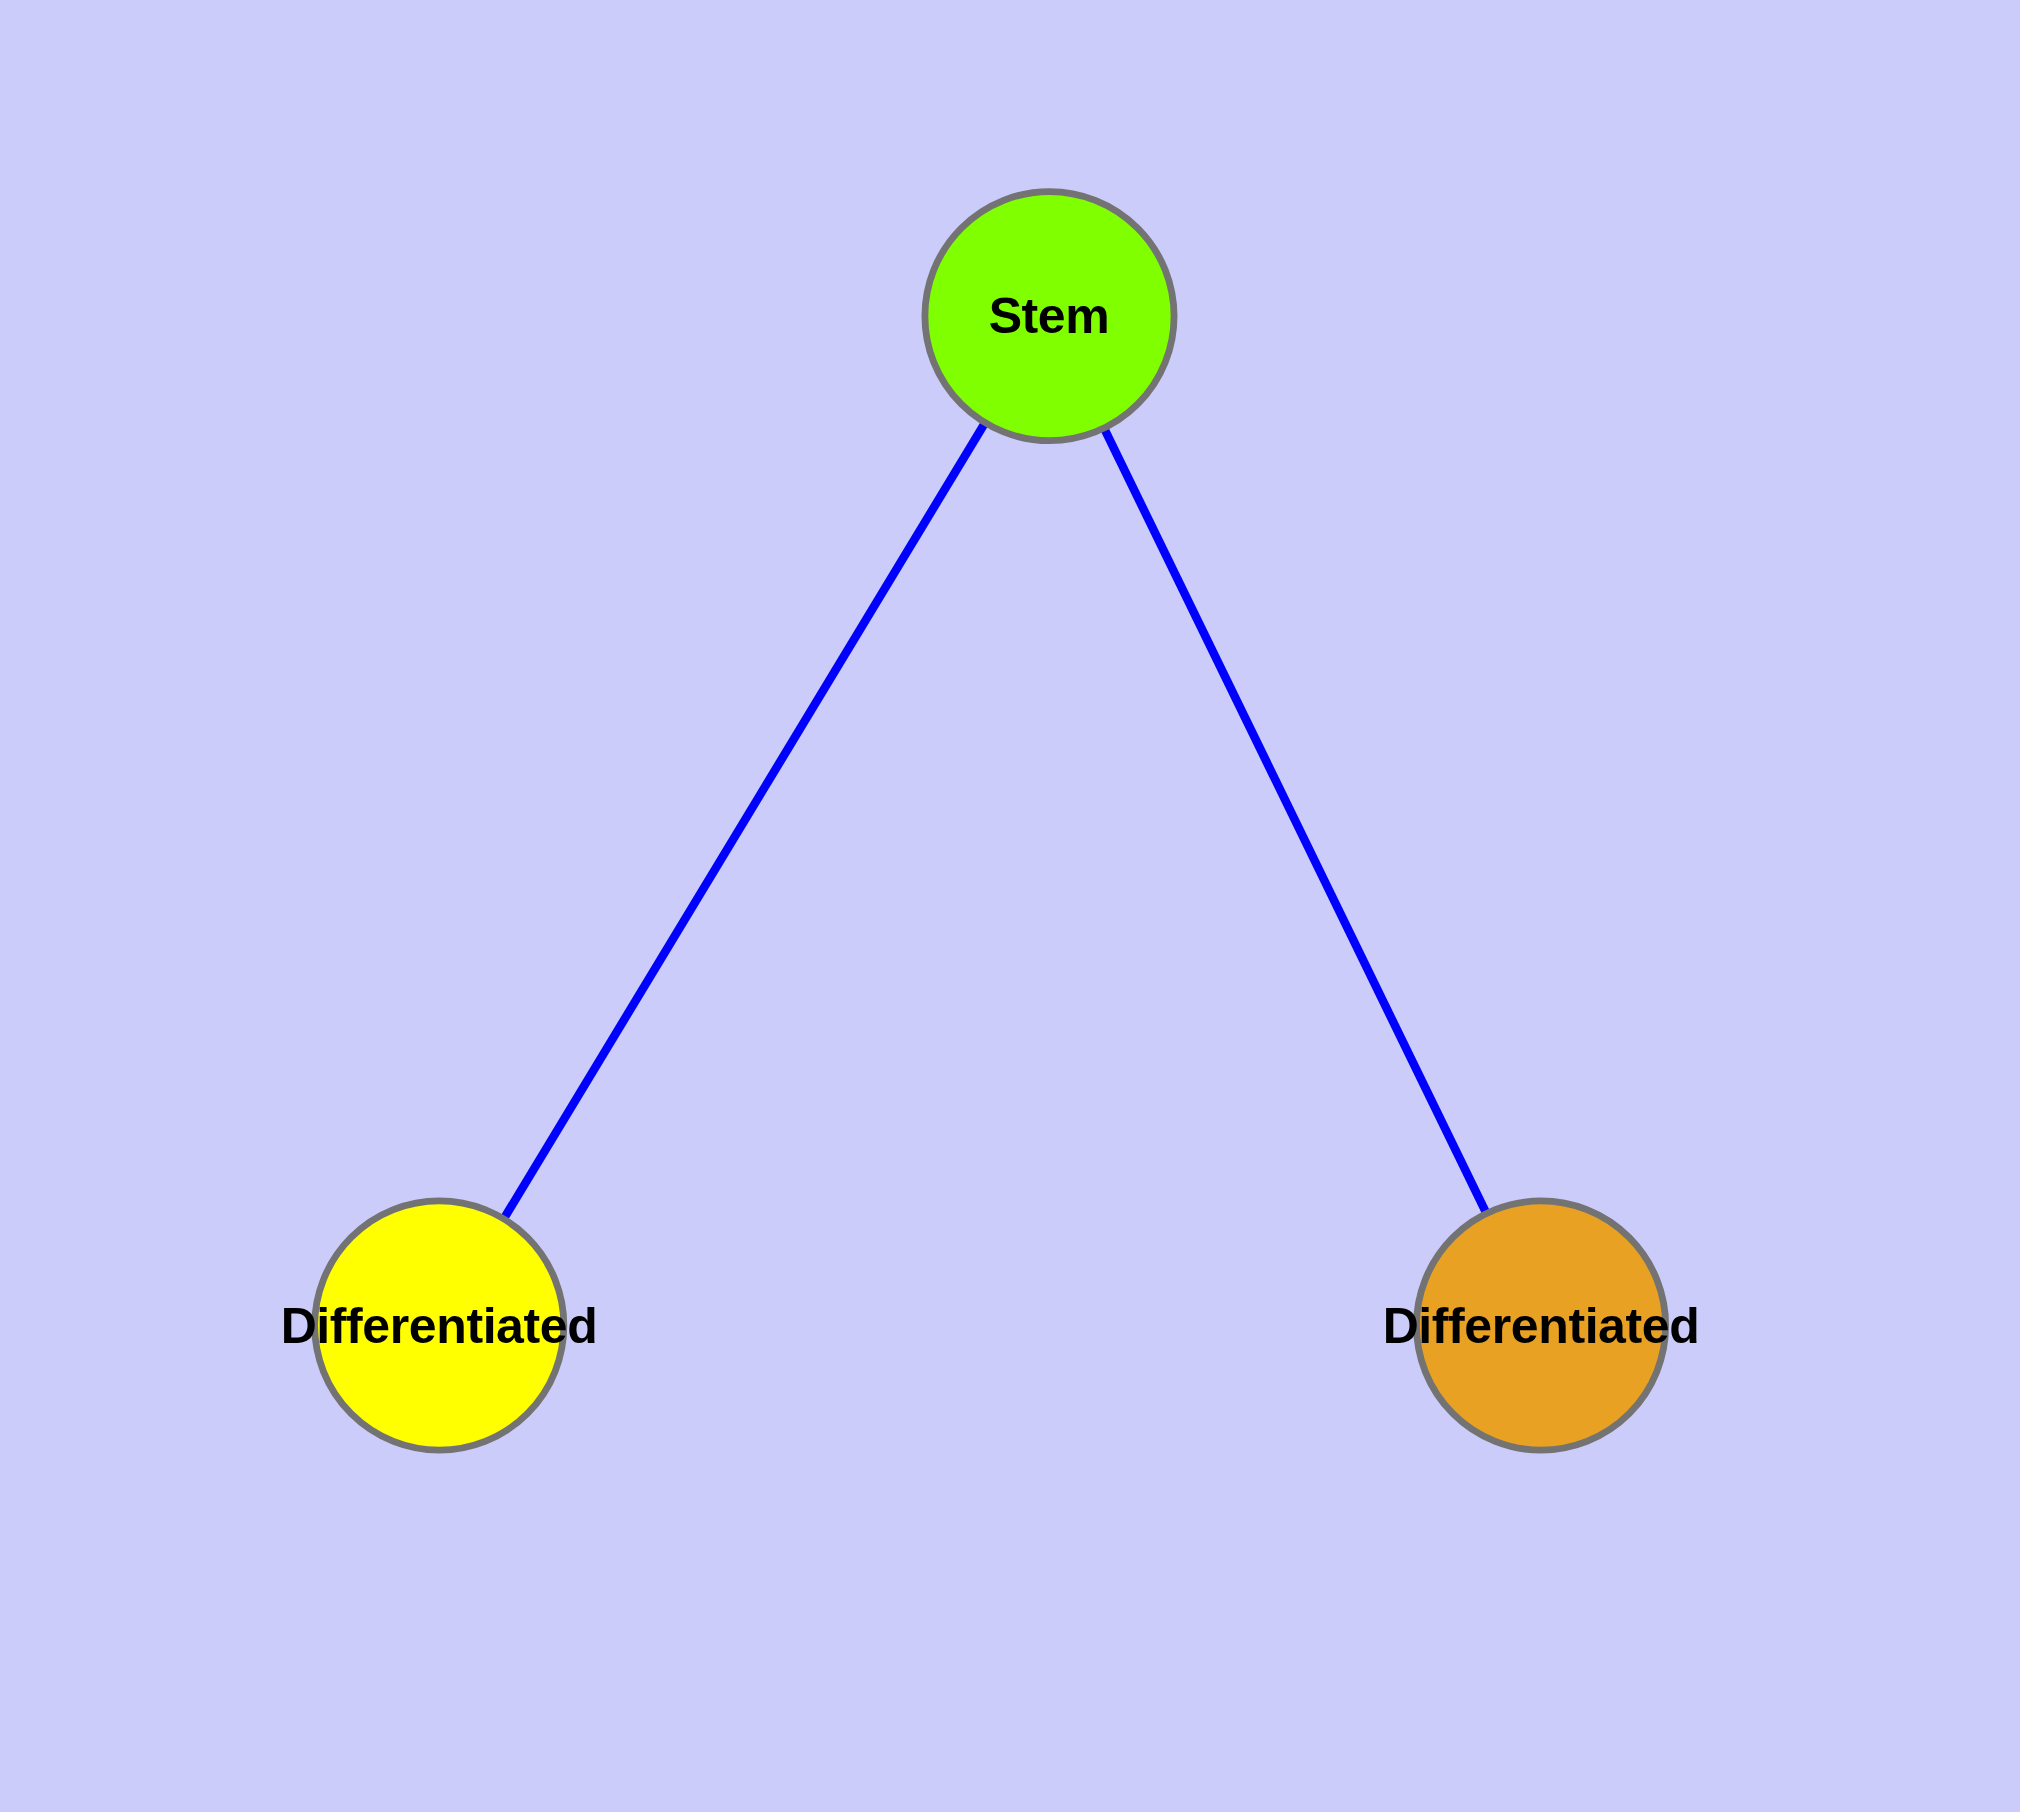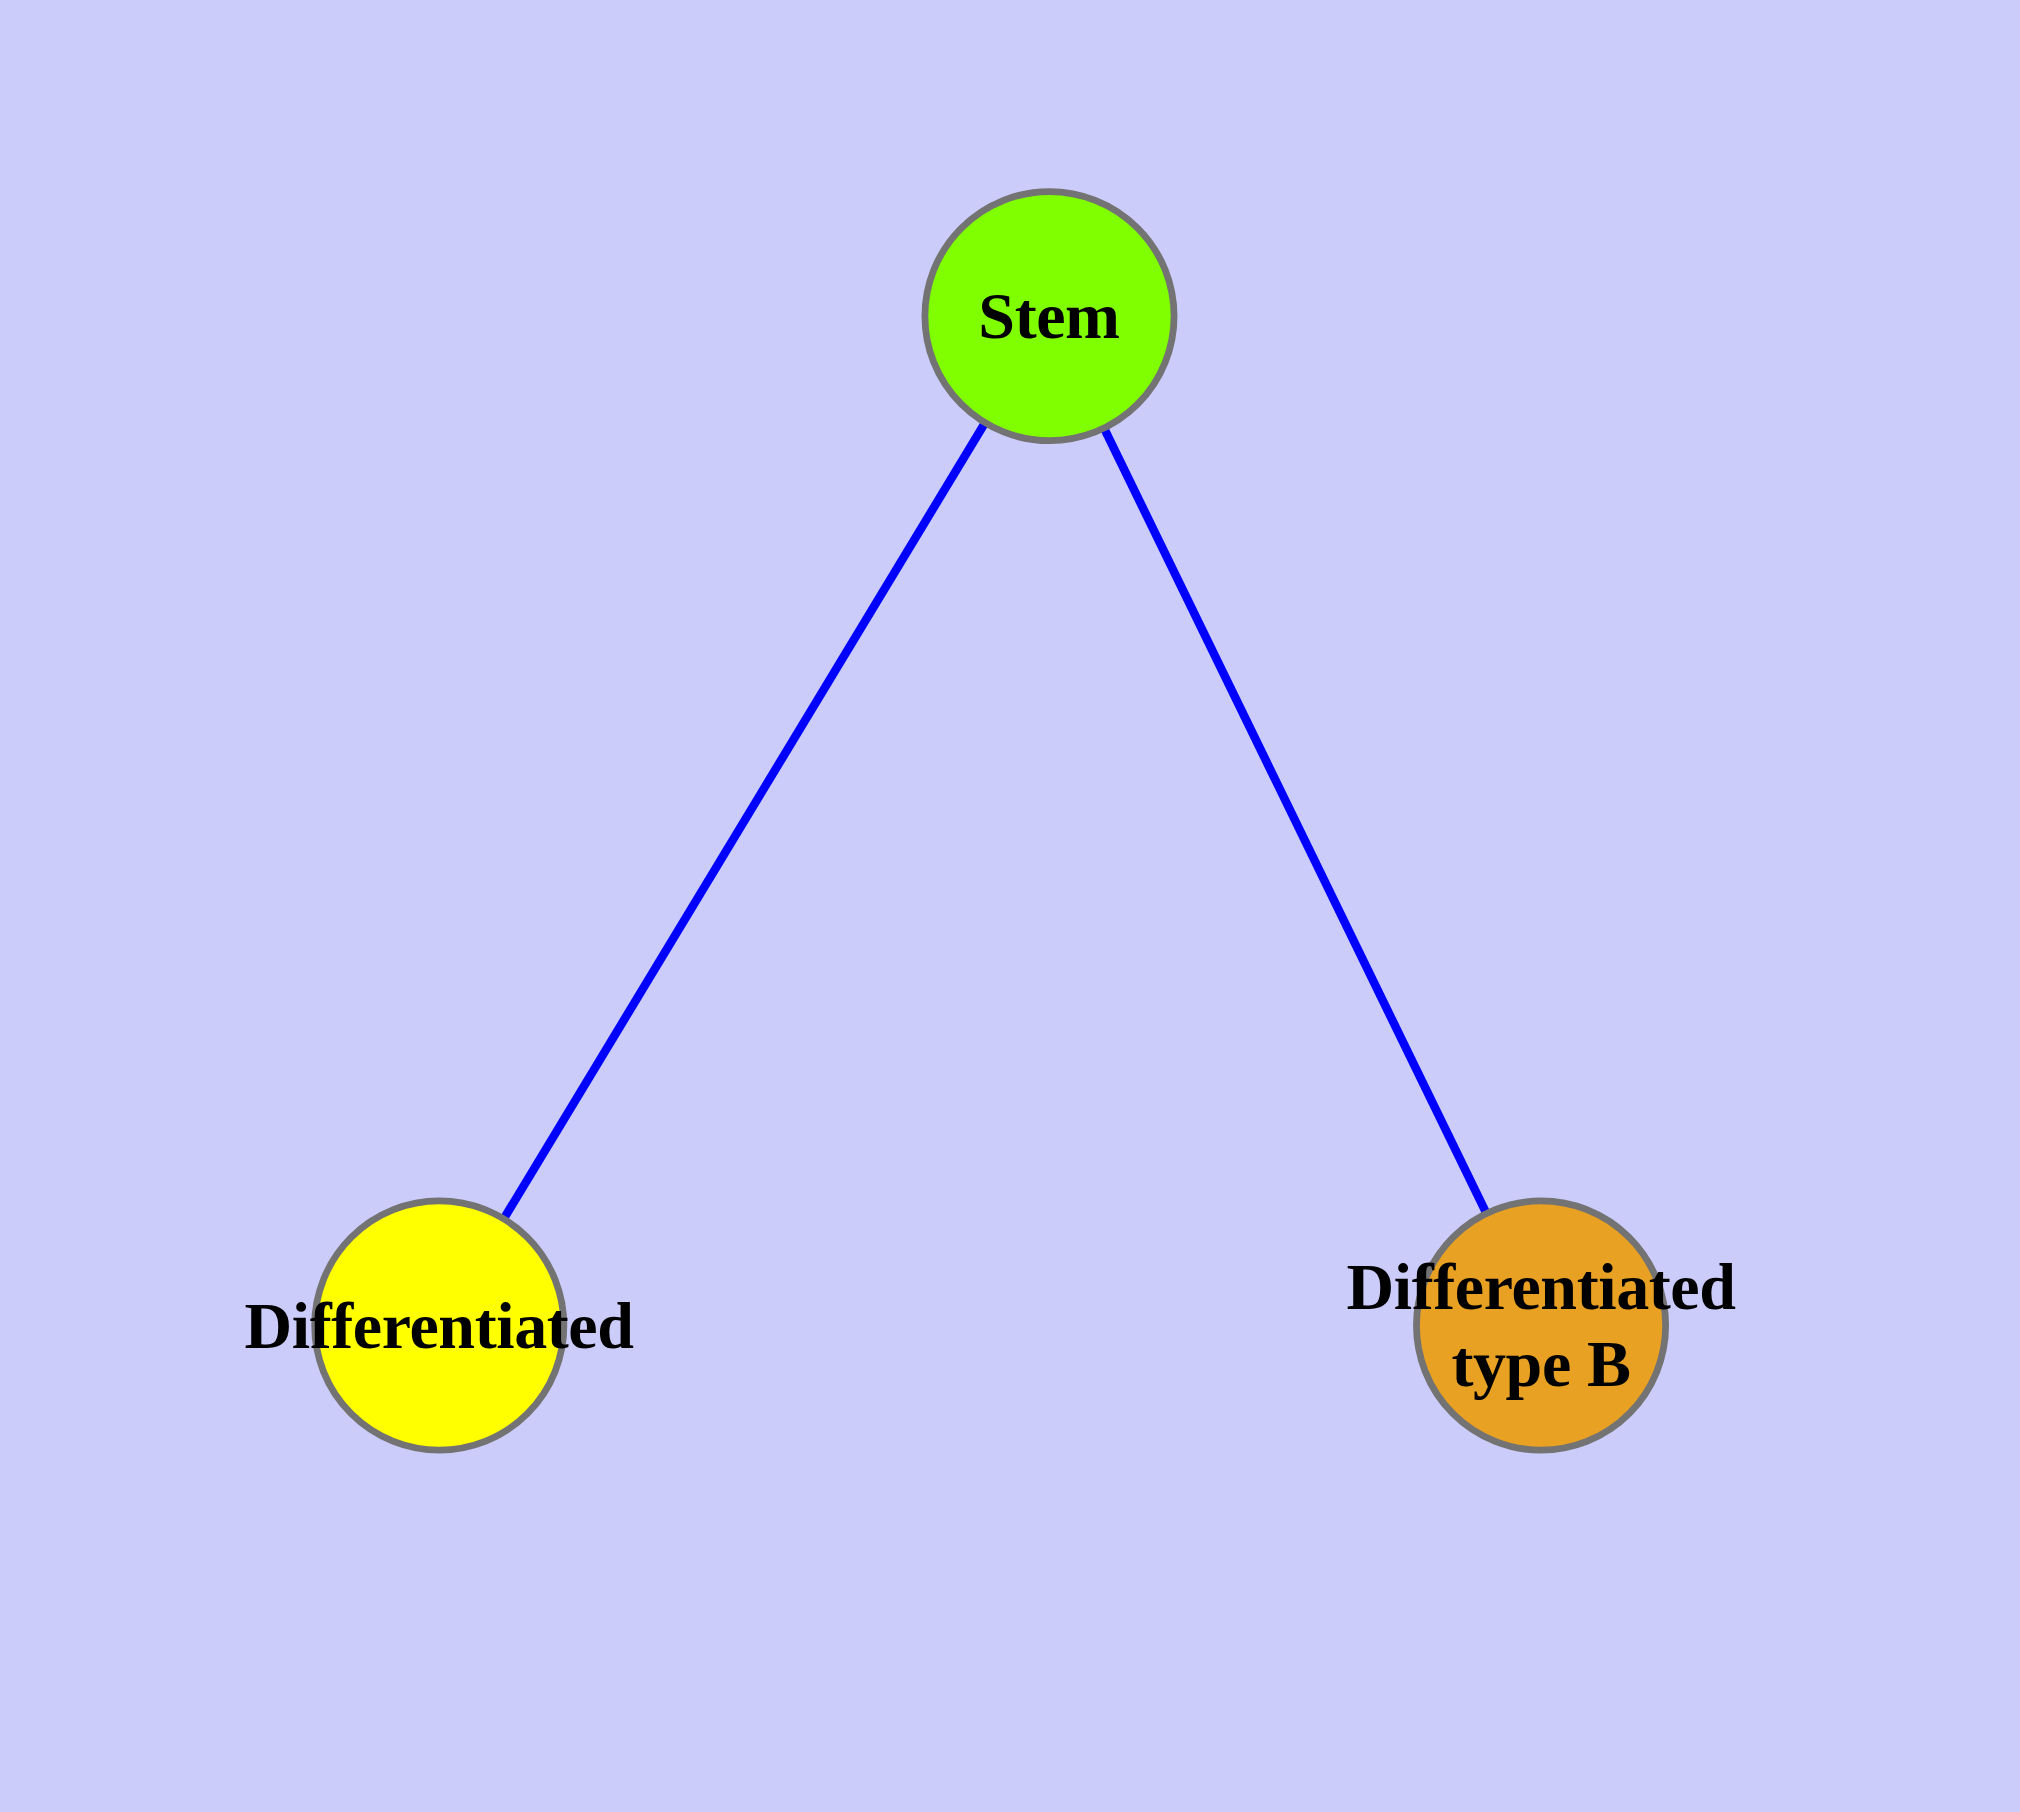--- a/index.html
+++ b/index.html
@@ -22,23 +22,23 @@
     position: absolute;
     top: 0;
     left: 0;
     width: 2021px;
     height: 1812px;
     display: block;
   }
   .node-label {
     position: absolute;
     color: #000000;
-    font-family: Liberation Serif, serif;
+    font-family: Liberation Sans, sans-serif;
     font-weight: bold;
-    font-size: 66px;
+    font-size: 50px;
     line-height: 1.16;
     text-align: center;
     white-space: nowrap;
     transform: translate(-50%, -50%);
     pointer-events: none;
     letter-spacing: -0.4px;
   }
 </style>
 </head>
 <body>
@@ -58,17 +58,16 @@
   </svg>
 
   <div class="node-label" style="left: 1049px; top: 316px; color: rgb(0, 0, 0);">
       <div>Stem</div>
     </div>
   <div class="node-label" style="left: 439px; top: 1326px; color: rgb(0, 0, 0);">
       <div>Differentiated</div>
     </div>
   <div class="node-label" style="left: 1541px; top: 1326px; color: rgb(0, 0, 0);">
       <div>Differentiated</div>
-      <div>type B</div>
     </div>
 
 </div>
 
 
 </body></html>

